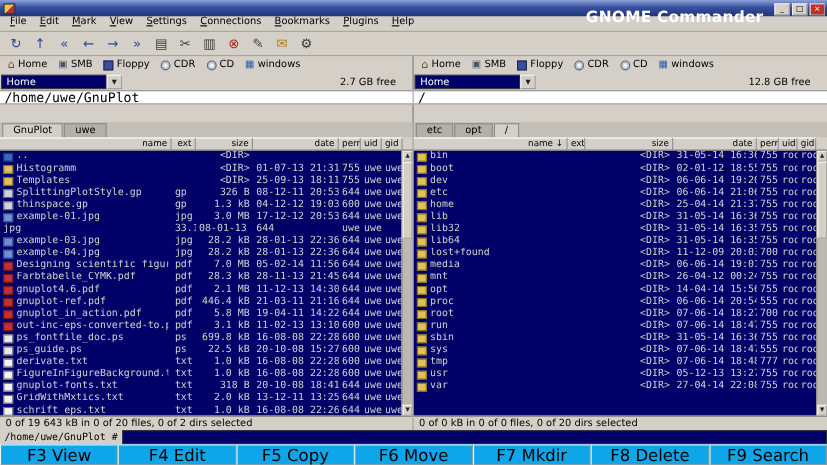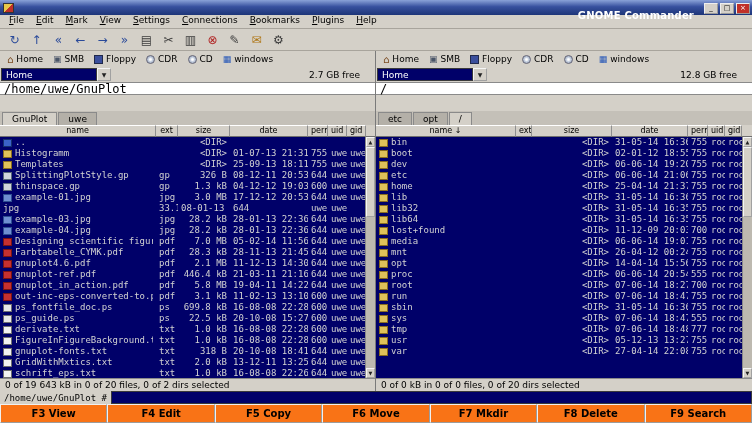--- a/index.html
+++ b/index.html
@@ -4,21 +4,21 @@
 <style>
   * { box-sizing: border-box; margin: 0; padding: 0; }
   html,body { width:752px; height:423px; overflow:hidden; }
   body { font-family:"DejaVu Sans", sans-serif; font-size:10px; background:#d4d0c8; color:#000; }
   button { font:inherit; background:none; border:none; padding:0; color:inherit; text-align:left; }
 
   
   .titlebar { height:15px; background:linear-gradient(180deg,#8aa2d8 0%,#37509e 45%,#1d3578 100%);
               display:flex; align-items:center; padding:0 2px; color:#fff; }
   .app-icon { width:11px; height:10px; background:linear-gradient(135deg,#e8c84a 50%,#c03028 50%); border:1px solid #333; margin:0 4px 0 1px; }
-  .title-text { margin-left:auto; font-weight:bold; font-size:10px; margin-right:8px; letter-spacing:0.2px;margin-top:16px; }
+  .title-text { margin-left:auto; font-weight:bold; font-size:14px; margin-right:8px; letter-spacing:0.2px;margin-top:16px; }
   .winbtn { width:14px; height:11px; border:1px outset #eee; background:#d4d0c8; color:#000;
             font-size:7px; line-height:9px; text-align:center; margin-left:2px; display:inline-block; }
   .winbtn.close { background:#c03028; color:#fff; }
 
   
   .menubar { height:14px; display:flex; background:#d4d0c8; border-bottom:1px solid #a8a49c; padding-left:3px; }
   .menu-item { display:inline-block; padding:0 6px; font-size:9px; }
   .menu-item::first-letter { text-decoration:underline; }
 
   
@@ -56,21 +56,21 @@
   .tab { padding:0 9px; height:13px; line-height:13px; font-size:9px; background:#b4b0a8;
          border:1px solid #8a8a8a; border-bottom:none; }
   .tab.active { background:#d4d0c8; }
 
   
   .grid-l { display:grid; grid-template-columns:156px 22px 52px 78px 20px 19px 19px; }
   .grid-r { display:grid; grid-template-columns:140px 16px 80px 76px 20px 17px 17px; }
   .hdr-row { height:12px; display:flex; background:#d4d0c8; }
   .hdr { height:12px; }
   .hdr .cell { border-right:1px solid #8f8f8f; border-top:1px solid #fff; border-bottom:1px solid #6f6f6f;
-               padding:0 3px; font-size:8px; overflow:hidden; white-space:nowrap; text-align:center; }
+               padding:0 3px; font-size:8px; overflow:hidden; white-space:nowrap; text-align:right; }
   .hdr-fill { width:10px; border-bottom:1px solid #6f6f6f; }
 
   
   .list-wrap { flex:1; display:flex; overflow:hidden; }
   .list { flex:1; background:#000069; color:#d2d2d2; font-family:"DejaVu Sans Mono", monospace;
           font-size:9px; overflow:hidden; }
   .frow { height:11px; line-height:11px; }
   .frow .cell { padding:0 3px; overflow:hidden; white-space:nowrap; }
   .cell.r { text-align:right; }
   .name-cell { display:flex; align-items:center; gap:3px; }
@@ -94,22 +94,22 @@
              border-top:1px solid #8a8a8a; background:#d4d0c8; }
 
   
   .cmdrow { height:13px; display:flex; align-items:center; background:#d4d0c8;justify-content:space-between; }
   .cmd-label { font-size:9px; padding:0 4px; font-family:"DejaVu Sans Mono", monospace; white-space:nowrap; }
   .cmd-input { flex:1; height:13px; background:#000069; border:1px solid #3a3a3a; color:#fff;
                font-size:9px; font-family:"DejaVu Sans Mono", monospace; padding:0 3px; }
 
   
   .fkeys { height:19px; display:flex; }
-  .fkey { flex:1; border:1px outset #f0f0f0; background:#f97316; font-size:10px;
-          display:flex; align-items:center; justify-content:center;font-weight:bold; }
+  .fkey { flex:1; border:1px outset #f0f0f0; background:#0ea5e9; font-size:15px;
+          display:flex; align-items:center; justify-content:center; }
 </style>
 </head>
 <body>
 
 <div class="titlebar">
   <span class="app-icon"></span>
   <span class="title-text">GNOME Commander</span>
   <span id="winbtns"><span class="winbtn">_</span><span class="winbtn">□</span><span class="winbtn close">×</span></span>
 </div>
 

